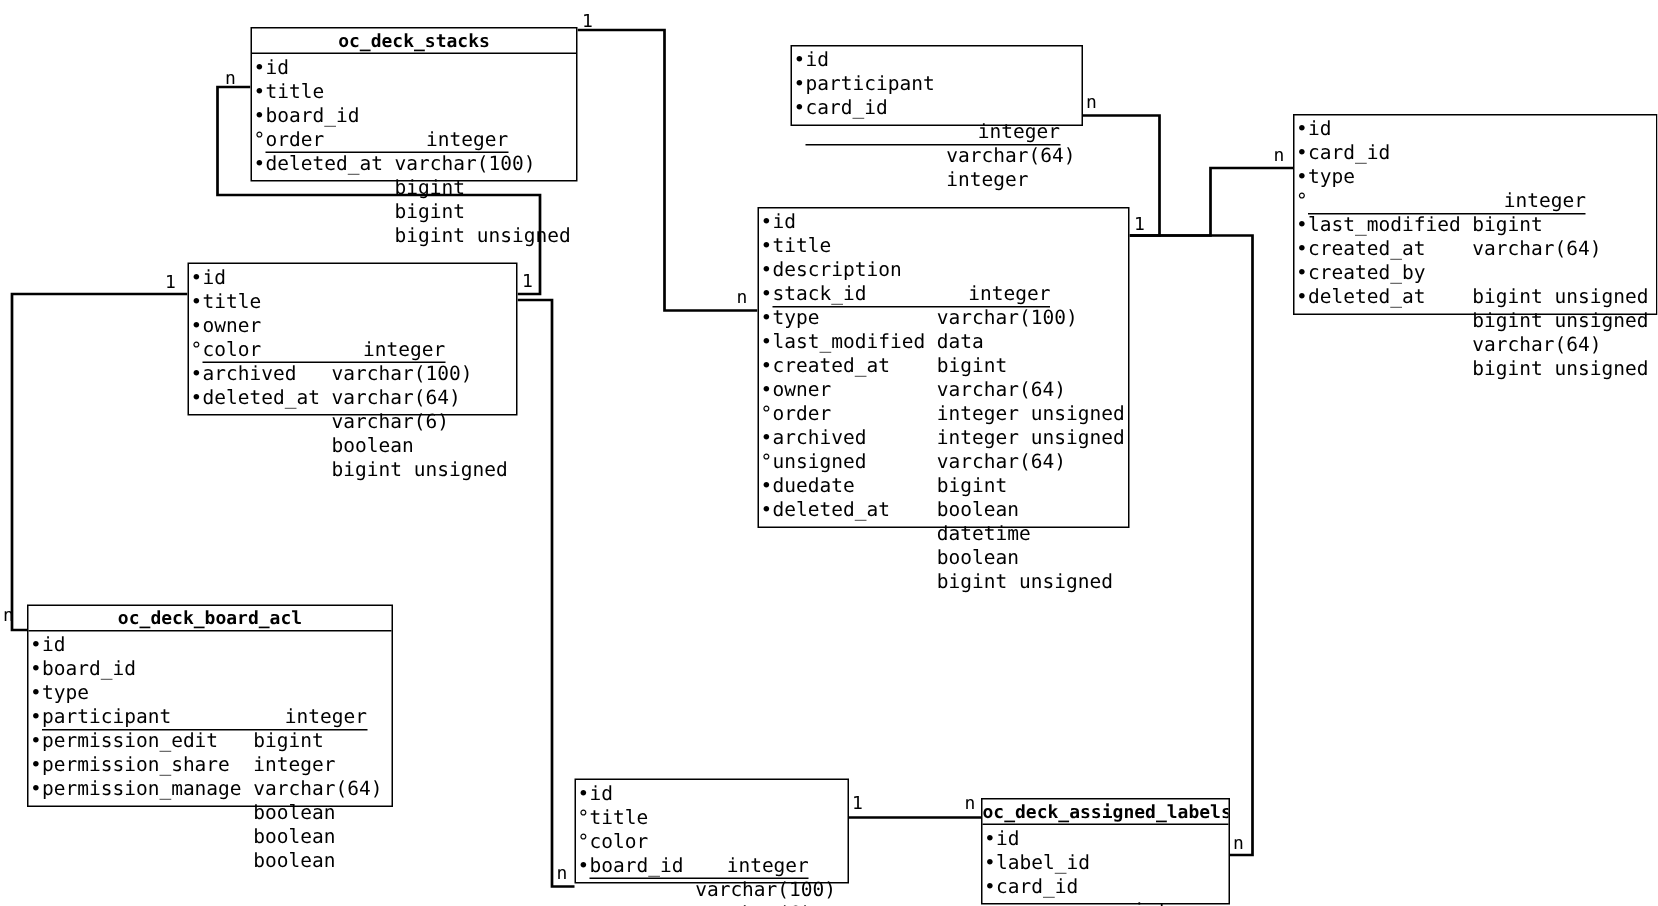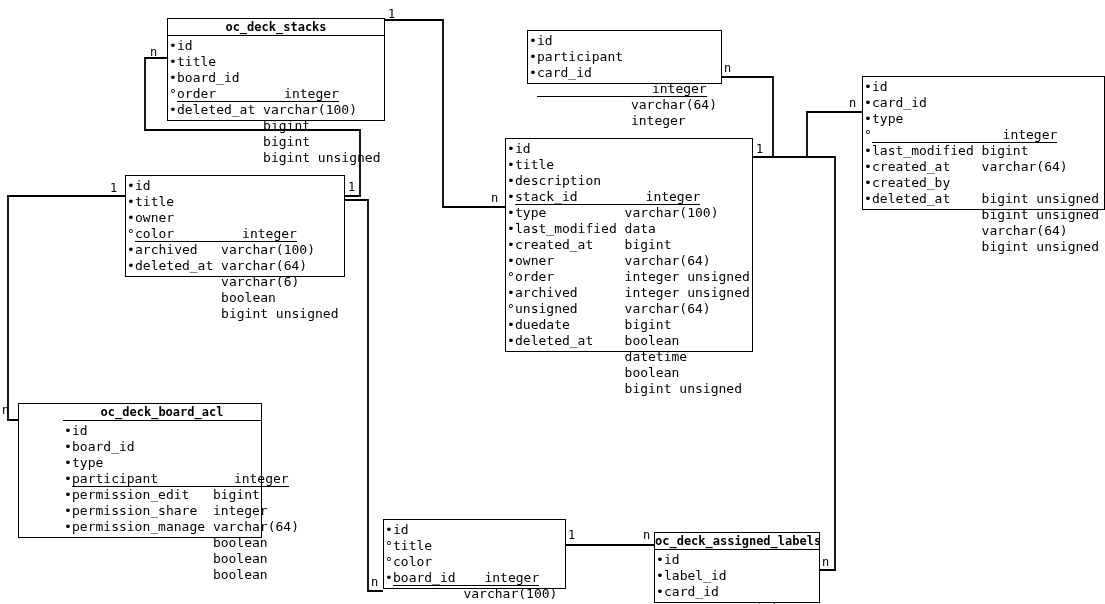--- a/index.html
+++ b/index.html
@@ -326,21 +326,21 @@
         <div class="field-row">
           <span class="bullet">•</span>
           <span class="row-inner">
             <span class="fname">deleted_at</span>
             <span class="ftype">bigint unsigned</span>
           </span>
         </div>
       </div>
   </div>
 
-  <div class="table" style="left:18px; top:403px; width:244px;padding-left:44px; --namew:18ch;">
+  <div class="table" style="left:18px; top:403px; width:244px; --namew:18ch;">
     <div class="table-header">oc_deck_board_acl</div>
     <div class="table-body">
         <div class="field-row pk">
           <span class="bullet">•</span>
           <span class="row-inner">
             <span class="fname">id</span>
             <span class="ftype">integer</span>
           </span>
         </div>
         <div class="field-row">

